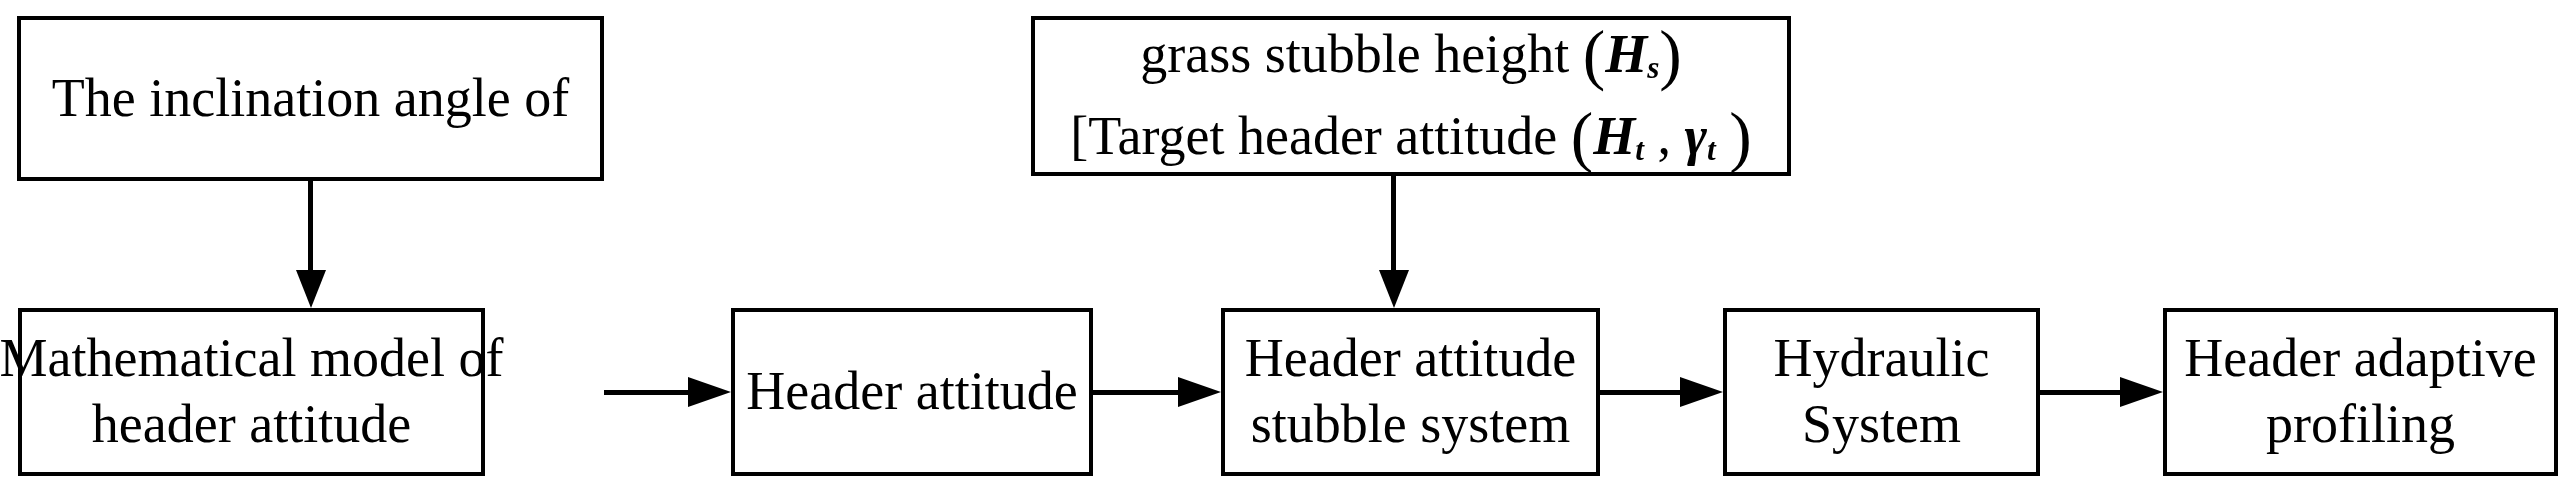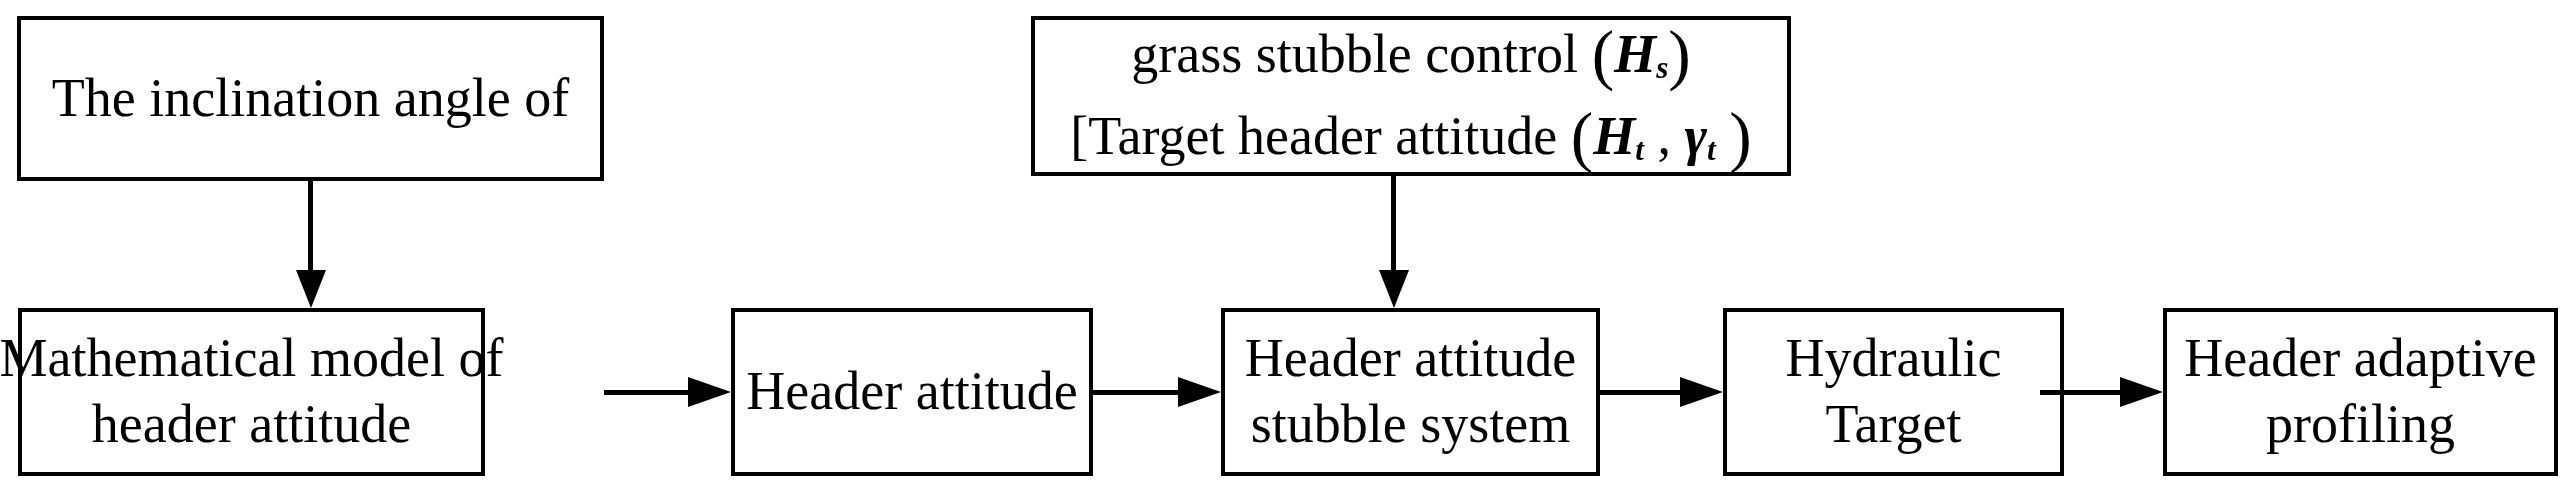--- a/index.html
+++ b/index.html
@@ -25,21 +25,21 @@
     font-size: 54px;
     line-height: 1.22;
     padding: 0 4.7px;
   }
   
   #box-inclination-angle   { left: 17px;   top: 16px;  width: 587px;  height: 165px; }
   #box-stubble-height      { left: 1031px; top: 16px;  width: 760px; height: 160px; }
   #box-math-model          { left: 18px;   top: 308px; width: 467px;  height: 168px; }
   #box-header-attitude     { left: 731px; top: 308px; width: 362px;  height: 168px; }
   #box-control-system      { left: 1221px; top: 308px; width: 379px;  height: 168px; }
-  #box-hydraulic-system    { left: 1723px; top: 308px; width: 341px;  height: 168px; }
+  #box-hydraulic-system    { left: 1723px; top: 308px; width: 317px;  height: 168px; }
   #box-adaptive-profiling  { left: 2163px; top: 308px; width: 395px;  height: 168px; justify-content: center; }
 
   .line { display: block; white-space: nowrap; }
   .seg { white-space: pre; font-family: Liberation Serif, serif; }
   .s-p  { }
   .s-bi  { font-weight: bold; font-style: italic; }
   .s-sub { font-weight: bold; font-style: italic; font-size: 0.58em; vertical-align: -0.22em; }
   .s-par { font-size: 1.25em; vertical-align: -0.08em; }
 
   
@@ -70,41 +70,41 @@
 </head>
 <body>
 
 <div class="canvas">
 
   <div class="box" id="box-inclination-angle">
     <div class="line"><span class="seg s-p">The inclination angle of</span></div>
   </div>
 
   <div class="box" id="box-stubble-height">
-    <div class="line"><span class="seg s-p">grass stubble control </span><span class="seg s-par">(</span><span class="seg s-bi">H</span><span class="seg s-sub">s</span><span class="seg s-par">)</span></div>
+    <div class="line"><span class="seg s-p">grass stubble height </span><span class="seg s-par">(</span><span class="seg s-bi">H</span><span class="seg s-sub">s</span><span class="seg s-par">)</span></div>
     <div class="line"><span class="seg s-p">[Target header attitude </span><span class="seg s-par">(</span><span class="seg s-bi">H</span><span class="seg s-sub">t</span><span class="seg s-p"> , </span><span class="seg s-bi">γ</span><span class="seg s-sub">t</span><span class="seg s-p"> </span><span class="seg s-par">)</span></div>
   </div>
 
   <div class="box" id="box-math-model">
     <div class="line"><span class="seg s-p">Mathematical model of</span></div>
     <div class="line"><span class="seg s-p">header attitude</span></div>
   </div>
 
   <div class="box" id="box-header-attitude">
     <div class="line"><span class="seg s-p">Header attitude</span></div>
   </div>
 
   <div class="box" id="box-control-system">
     <div class="line"><span class="seg s-p">Header attitude</span></div>
     <div class="line"><span class="seg s-p">stubble system</span></div>
   </div>
 
   <div class="box" id="box-hydraulic-system">
     <div class="line"><span class="seg s-p">Hydraulic</span></div>
-    <div class="line"><span class="seg s-p">Target</span></div>
+    <div class="line"><span class="seg s-p">System</span></div>
   </div>
 
   <div class="box" id="box-adaptive-profiling">
     <div class="line"><span class="seg s-p">Header adaptive</span></div>
     <div class="line"><span class="seg s-p">profiling</span></div>
   </div>
 
   <div id="arrow-v1">
     <div class="shaft"></div>
     <div class="head head-down"></div>

